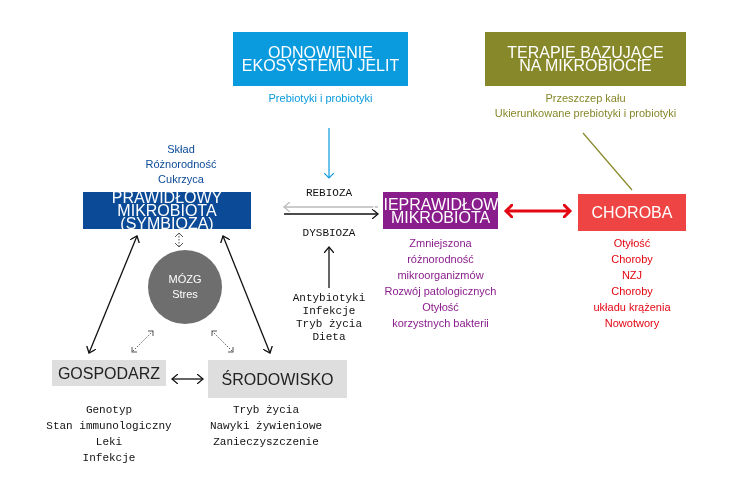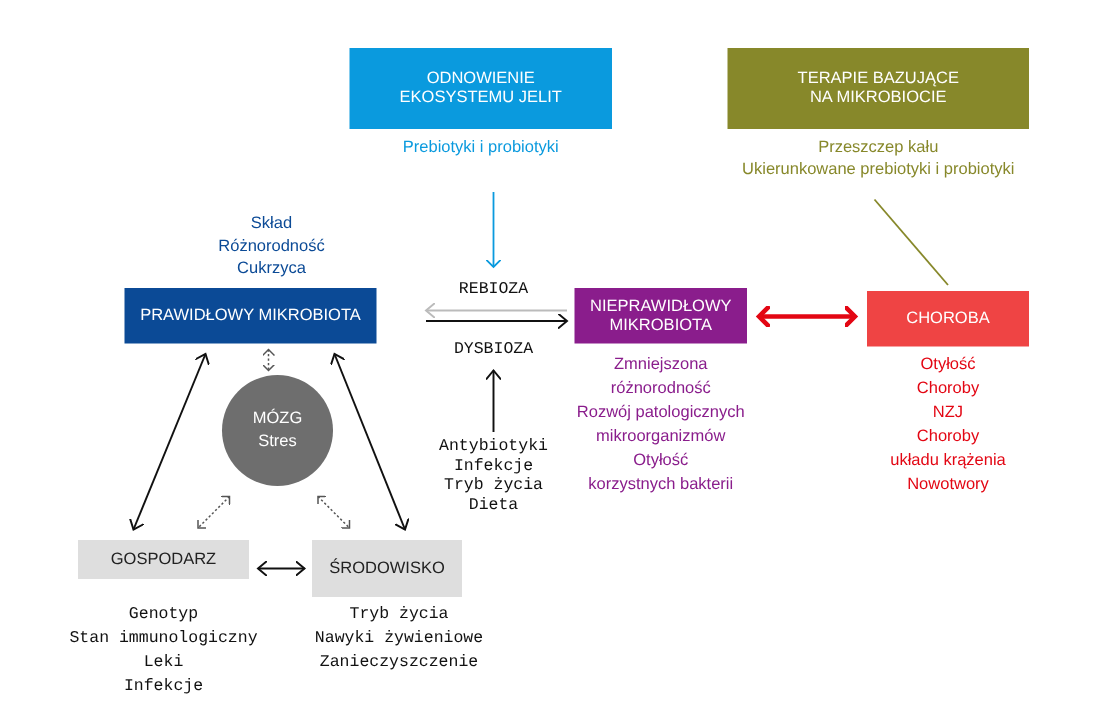--- a/index.html
+++ b/index.html
@@ -1,27 +1,27 @@
 <!DOCTYPE html>
 <html><head>
 <meta charset="utf-8">
 <style>
   html, body { margin:0; padding:0; background:#ffffff; }
   body { width:739px; height:485px; position:relative; overflow:hidden; font-family:"Liberation Sans", "DejaVu Sans", sans-serif; }
-  .box { position:absolute; display:flex; align-items:center; justify-content:center; text-align:center; color:#fff; font-size:11px; line-height:13px; }
+  .box { position:absolute; display:flex; align-items:center; justify-content:center; text-align:center; color:#fff; font-size:16px; line-height:13px; }
   .box span { display:block; }
   .txt { position:absolute; text-align:center; font-size:11px; line-height:15px; }
   .txt div { white-space:nowrap; }
   #top-blue { left:233px; top:32px; width:175px; height:54px; background:#0a9ade; }
   #top-olive { left:485px; top:32px; width:201px; height:54px; background:#87882a; }
   #box-normal { left:83px; top:192px; width:168px; height:37px; background:#0b4a96; }
   #box-abnormal { left:383px; top:192px; width:115px; height:37px; background:#8a1d8c; }
   #box-disease { left:578px; top:194px; width:108px; height:37px; background:#ef4444; }
   #box-host { left:52px; top:360px; width:114px; height:26px; background:#dedede; color:#222; }
-  #box-env { left:208px; top:360px; width:100px; height:38px; background:#dedede; color:#222; }
+  #box-env { left:208px; top:360px; width:139px; height:38px; background:#dedede; color:#222; }
   #brain { position:absolute; left:148px; top:250px; width:74px; height:74px; border-radius:50%; background:#6e6e6e; color:#fff; display:flex; flex-direction:column; align-items:center; justify-content:center; font-size:11px; line-height:15px; }
   .blue { color:#0a9ade; }
   .olive { color:#87882a; }
   .navy { color:#0b4a96; }
   .purple { color:#8a1d8c; }
   .red { color:#e30613; }
   .dark { color:#111;font-family:Liberation Mono, monospace; }
   svg#arrows { position:absolute; left:0; top:0; }
 </style>
 </head>
@@ -81,20 +81,21 @@
 </div>
 
 <div class="txt navy" style="left:131px; top:142px; width:100px;">
   <div>Skład</div>
   <div>Różnorodność</div>
   <div>Cukrzyca</div>
 </div>
 <div class="box" id="box-normal">
   <div>
     <span>PRAWIDŁOWY MIKROBIOTA</span>
+    <span>(SYMBIOZA)</span>
   </div>
 </div>
 
 <div class="txt dark" style="left:289px; top:186px; width:80px;">REBIOZA</div>
 <div class="txt dark" style="left:289px; top:226px; width:80px;">DYSBIOZA</div>
 <div class="txt dark" style="left:284px; top:292px; width:90px; line-height:13px;">
   <div>Antybiotyki</div>
   <div>Infekcje</div>
   <div>Tryb życia</div>
   <div>Dieta</div>
@@ -102,22 +103,22 @@
 
 <div class="box" id="box-abnormal">
   <div>
     <span>NIEPRAWIDŁOWY</span>
     <span>MIKROBIOTA</span>
   </div>
 </div>
 <div class="txt purple" style="left:380px; top:235px; width:121px; line-height:16px;">
   <div>Zmniejszona</div>
   <div>różnorodność</div>
+  <div>mikroorganizmów</div>
   <div>Rozwój patologicznych</div>
-  <div>mikroorganizmów</div>
   <div>Otyłość</div>
   <div>korzystnych bakterii</div>
 </div>
 
 <div class="box" id="box-disease">
   <span>CHOROBA</span>
 </div>
 <div class="txt red" style="left:578px; top:235px; width:108px; line-height:16px;">
   <div>Otyłość</div>
   <div>Choroby</div>

